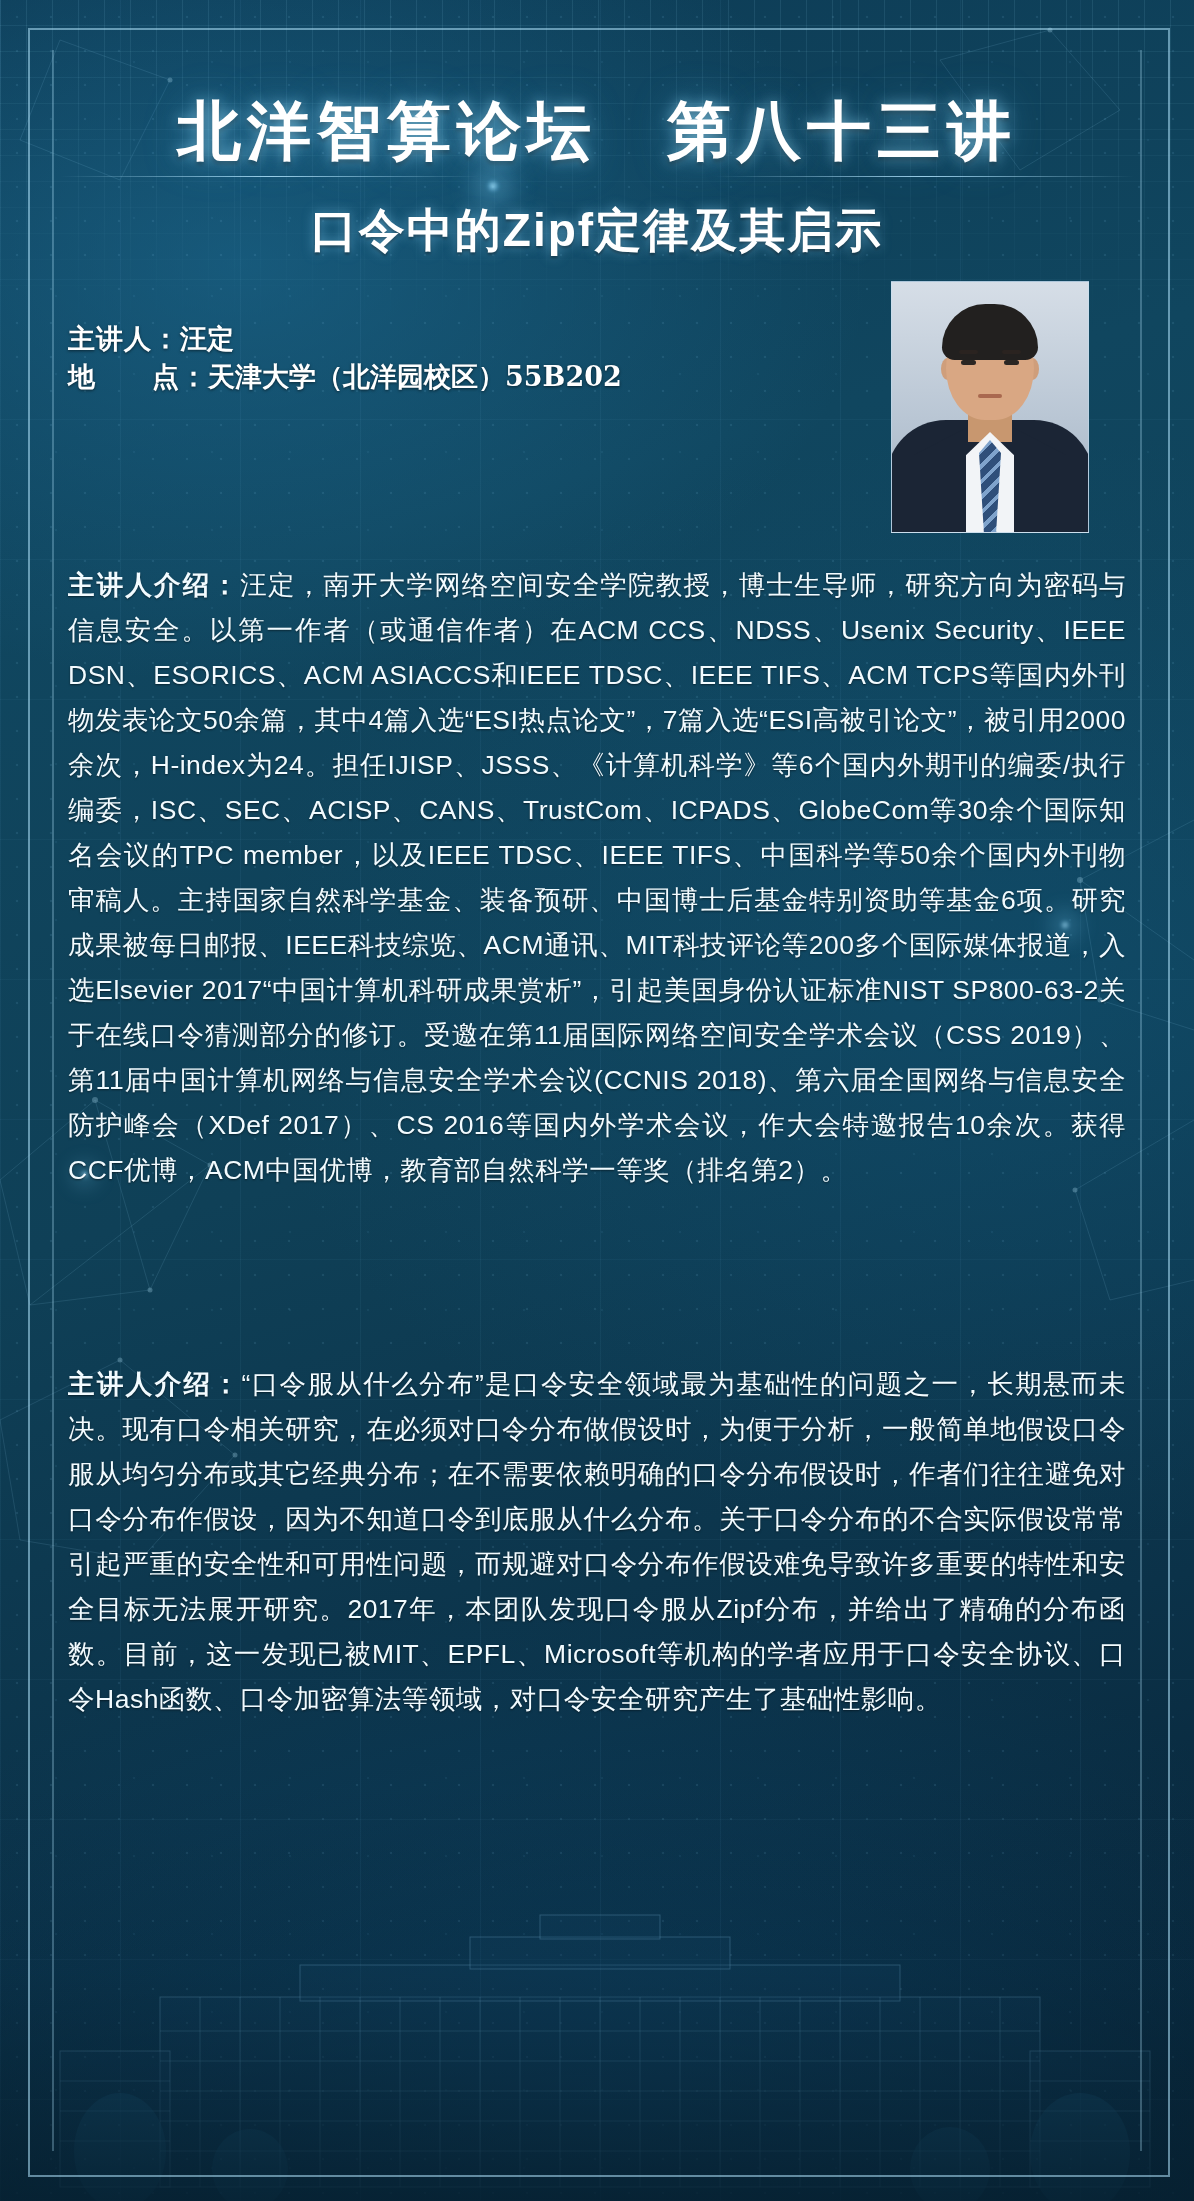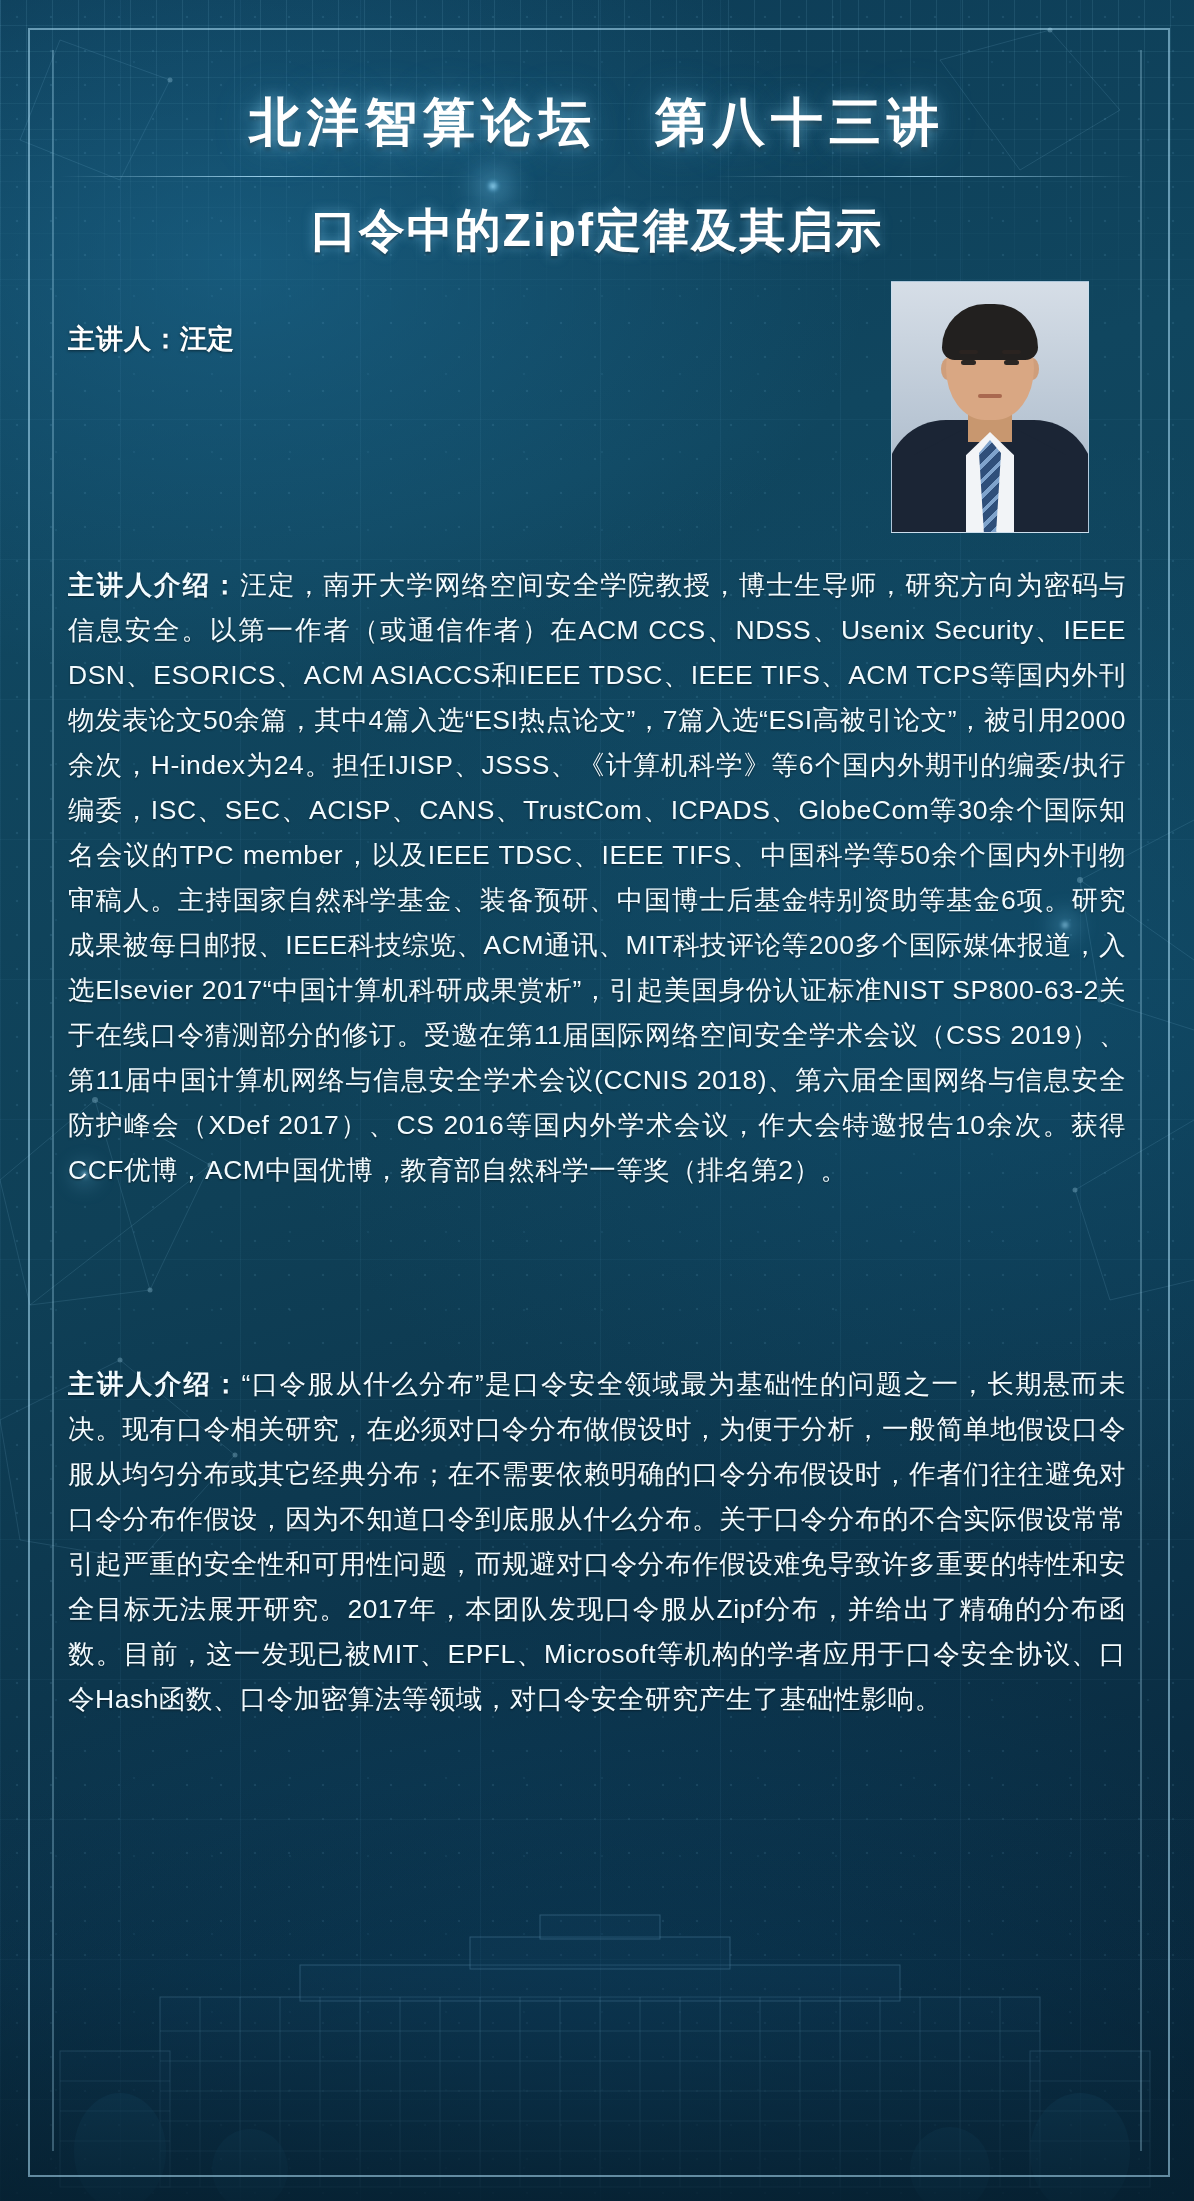--- a/index.html
+++ b/index.html
@@ -121,21 +121,21 @@
 
   
   .header-band {
     position: absolute;
     left: 0; right: 0; top: 88px;
     text-align: center;
   }
   .main-title {
     font-family: "DejaVu Serif", "Liberation Serif", serif;
     font-weight: bold;
-    font-size: 52px;
+    font-size: 64px;
     letter-spacing: 6px;
     color: #ffffff;
     text-shadow:
       0 0 14px rgba(150,225,255,0.65),
       0 0 40px rgba(90,185,235,0.45),
       0 3px 4px rgba(0,0,0,0.45);
     white-space: nowrap;
   }
   .title-rule {
     position: absolute;
@@ -384,20 +384,23 @@
     <div class="header-band">
       <div class="main-title">北洋智算论坛　第八十三讲</div>
     </div>
 
     <div class="subtitle">口令中的Zipf定律及其启示</div>
 
     <div class="info-block">
       <div class="info-row">
         <span class="info-label">主讲人：</span><span>汪定</span>
       </div>
+      <div class="info-row">
+        <span class="info-label">地　　点：</span><span>天津大学（北洋园校区）55B202</span>
+      </div>
     </div>
 
     <div class="portrait">
       <div class="p-bg"></div>
       <div class="p-suit"></div>
       <div class="p-neck"></div>
       <div class="p-shirt"></div>
       <div class="p-tie"></div>
       <div class="p-lapel-l"></div>
       <div class="p-lapel-r"></div>

